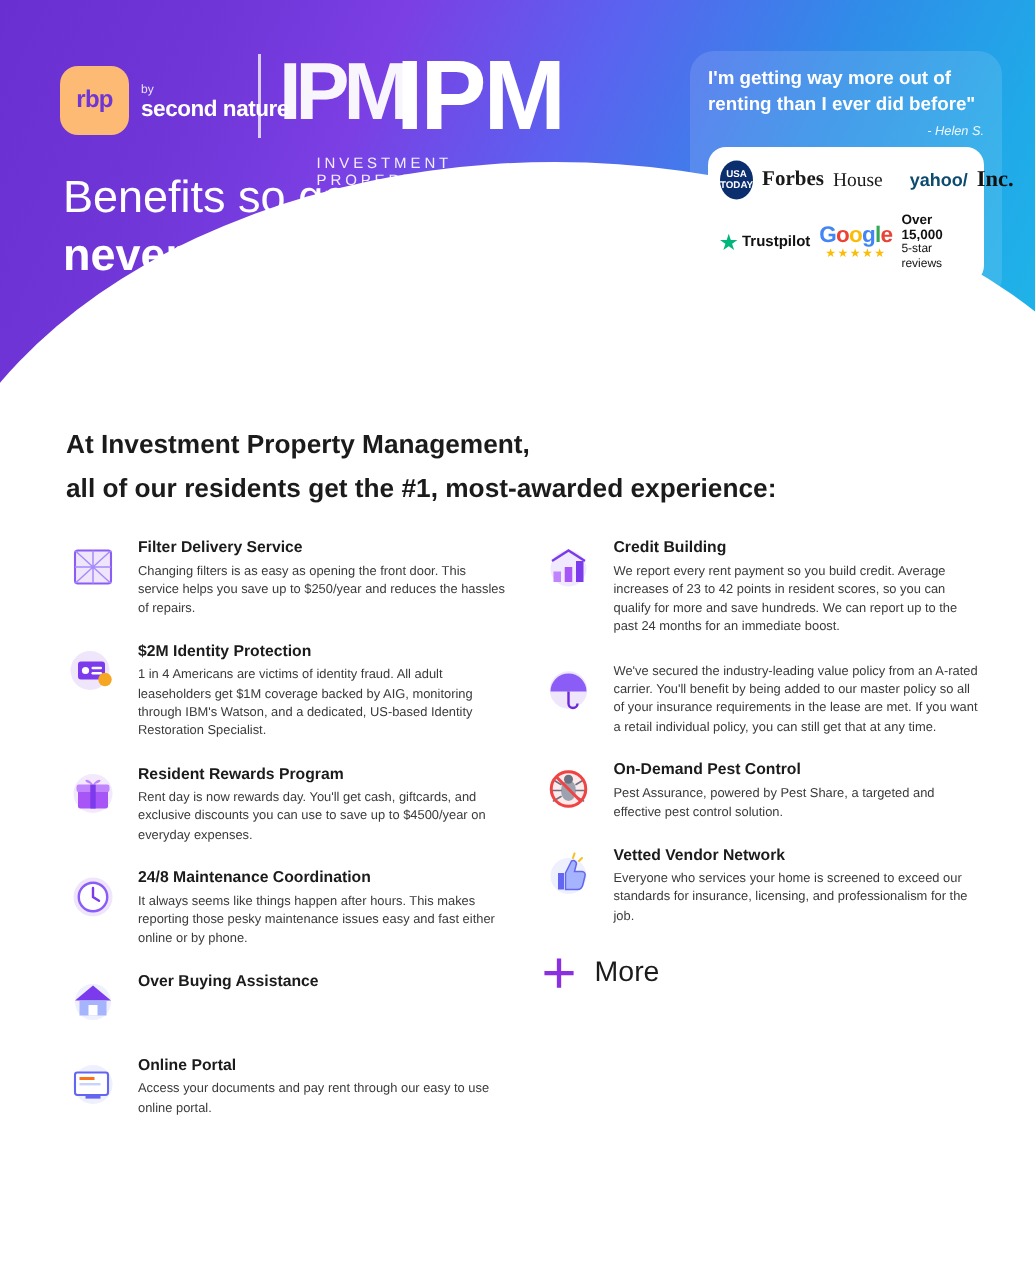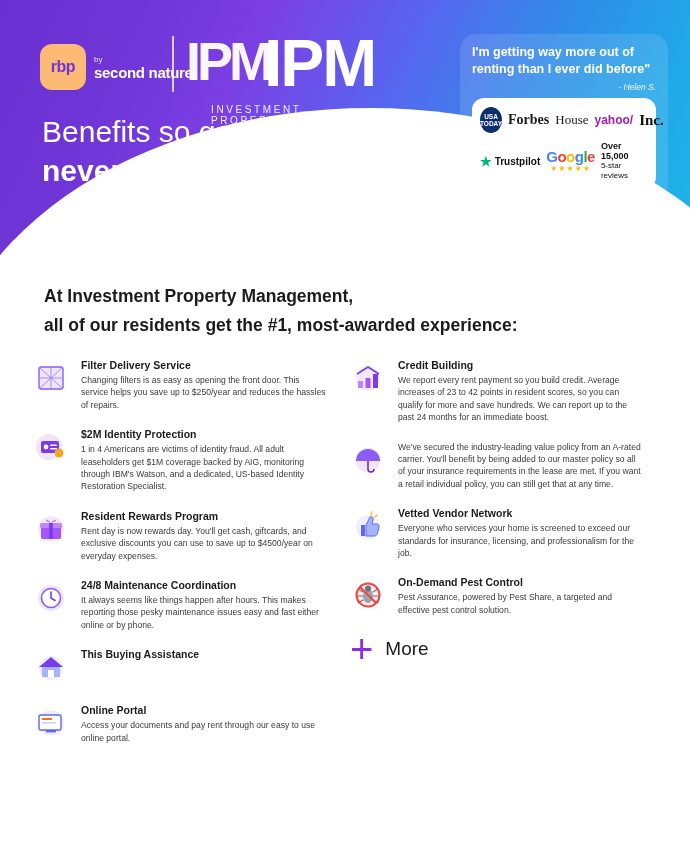--- a/index.html
+++ b/index.html
@@ -186,21 +186,21 @@
     width: 26px;
     height: 26px;
     display: flex;
     flex-direction: column;
     align-items: center;
     justify-content: center;
     text-align: center;
   }
   .forbes { font-family: "Liberation Serif", serif; font-size: 14px; font-weight: bold; color: #1a1a1a; }
   .house { font-family: "Liberation Serif", serif; font-size: 13px; color: #1a1a1a; }
-  .yahoo { font-size: 12px; font-weight: bold; color: #a21caf; }
+  .yahoo { font-size: 12px; font-weight: bold; color: #0c4a6e; margin-left: 12px; }
   .inc { font-family: "Liberation Serif", serif; font-size: 15px; font-weight: bold; color: #111; }
   .trustpilot { display: flex; align-items: center; gap: 3px; font-size: 10px; font-weight: bold; color: #111; }
   .tp-star { color: #00b67a; font-size: 13px; }
   .google-wrap { text-align: center; }
   .google { font-size: 15px; font-weight: bold; letter-spacing: -0.5px; line-height: 15px; }
   .g1{color:#4285f4}.g2{color:#ea4335}.g3{color:#fbbc05}.g4{color:#4285f4}.g5{color:#34a853}.g6{color:#ea4335}
   .g-stars { color: #fbbc05; font-size: 8px; letter-spacing: 1px; line-height: 9px; }
   .reviews { font-size: 8px; line-height: 9.5px; color: #111; }
   .reviews b { display:block; font-size: 9px; }
 
@@ -211,21 +211,21 @@
     top: 282px;
     width: 600px;
     font-size: 17.5px;
     line-height: 29px;
     font-weight: bold;
     color: #1b1b1b;
   }
 
   .columns {
     position: absolute;
-    left: 31px;
+    left: 42px;
     top: 358px;
     width: 612px;
     display: flex;
     gap: 22px;
   }
   .col { width: 295px; }
 
   .benefit {
     display: flex;
     gap: 10px;
@@ -399,21 +399,21 @@
     <div class="benefit">
       <div class="bicon">
         <svg width="34" height="34" viewBox="0 0 34 34">
           <circle cx="17" cy="18" r="12" fill="#eef0fd"></circle>
           <path d="M17 7 L29 17 L5 17 Z" fill="#7c3aed"></path>
           <rect x="8" y="17" width="18" height="10" fill="#a5b4fc"></rect>
           <rect x="14" y="20" width="6" height="7" fill="#fff"></rect>
         </svg>
       </div>
       <div class="btext">
-        <div class="btitle">This Buying Assistance</div>
+        <div class="btitle">Over Buying Assistance</div>
       </div>
     </div>
 
     <div class="benefit">
       <div class="bicon">
         <svg width="34" height="34" viewBox="0 0 34 34">
           <circle cx="17" cy="17" r="13" fill="#eef0fd"></circle>
           <rect x="5" y="9" width="22" height="15" rx="1.6" fill="#fff" stroke="#6366f1" stroke-width="1.4"></rect>
           <rect x="8" y="12" width="10" height="2" fill="#f97316"></rect>
           <rect x="8" y="16" width="14" height="1.6" fill="#c7d2fe"></rect>
@@ -449,54 +449,54 @@
     <div class="benefit">
       <div class="bicon">
         <svg width="34" height="34" viewBox="0 0 34 34">
           <circle cx="17" cy="17" r="12.5" fill="#efe6fb"></circle>
           <path d="M5 18 A12 12 0 0 1 29 18 Z" fill="#8b5cf6"></path>
           <path d="M17 18 L17 26 A3 3 0 0 0 23 26" stroke="#6d28d9" stroke-width="1.6" fill="none"></path>
         </svg>
       </div>
       <div class="btext">
         <div class="bdesc">We've secured the industry-leading value policy from an A-rated carrier. You'll benefit by being added to our master policy so all of your insurance requirements in the lease are met. If you want a retail individual policy, you can still get that at any time.</div>
-      </div>
-    </div>
-
-    <div class="benefit">
-      <div class="bicon">
-        <svg width="34" height="34" viewBox="0 0 34 34">
-          <circle cx="17" cy="18" r="12" fill="#eef0fd"></circle>
-          <path d="M10 16 L14 16 L14 27 L10 27 Z" fill="#6366f1"></path>
-          <path d="M15 16 L19 8 C21 7 23 9 22 11 L21 15 L26 15 C27.5 15 28.5 16.5 28 18 L26.5 24 C26 26 25 27 23 27 L15 27 Z" fill="#a5b4fc" stroke="#6366f1" stroke-width="1"></path>
-          <path d="M20 6 L21 3 M24 8 L26 6" stroke="#fbbf24" stroke-width="1.4" stroke-linecap="round"></path>
-        </svg>
-      </div>
-      <div class="btext">
-        <div class="btitle">Vetted Vendor Network</div>
-        <div class="bdesc">Everyone who services your home is screened to exceed our standards for insurance, licensing, and professionalism for the job.</div>
       </div>
     </div>
 
     <div class="benefit">
       <div class="bicon">
         <svg width="34" height="34" viewBox="0 0 34 34">
           <circle cx="17" cy="17" r="12.5" fill="#fdeaea"></circle>
           <ellipse cx="17" cy="18" rx="5" ry="7" fill="#9ca3af"></ellipse>
           <circle cx="17" cy="10.5" r="3" fill="#6b7280"></circle>
           <path d="M12 14 L7 11 M12 18 L6 18 M12 22 L7 25 M22 14 L27 11 M22 18 L28 18 M22 22 L27 25" stroke="#6b7280" stroke-width="1.1" stroke-linecap="round"></path>
           <circle cx="17" cy="17" r="11.5" fill="none" stroke="#ef4444" stroke-width="2"></circle>
           <path d="M9 9 L25 25" stroke="#ef4444" stroke-width="2"></path>
         </svg>
       </div>
       <div class="btext">
         <div class="btitle">On-Demand Pest Control</div>
         <div class="bdesc">Pest Assurance, powered by Pest Share, a targeted and effective pest control solution.</div>
       </div>
     </div>
 
+    <div class="benefit">
+      <div class="bicon">
+        <svg width="34" height="34" viewBox="0 0 34 34">
+          <circle cx="17" cy="18" r="12" fill="#eef0fd"></circle>
+          <path d="M10 16 L14 16 L14 27 L10 27 Z" fill="#6366f1"></path>
+          <path d="M15 16 L19 8 C21 7 23 9 22 11 L21 15 L26 15 C27.5 15 28.5 16.5 28 18 L26.5 24 C26 26 25 27 23 27 L15 27 Z" fill="#a5b4fc" stroke="#6366f1" stroke-width="1"></path>
+          <path d="M20 6 L21 3 M24 8 L26 6" stroke="#fbbf24" stroke-width="1.4" stroke-linecap="round"></path>
+        </svg>
+      </div>
+      <div class="btext">
+        <div class="btitle">Vetted Vendor Network</div>
+        <div class="bdesc">Everyone who services your home is screened to exceed our standards for insurance, licensing, and professionalism for the job.</div>
+      </div>
+    </div>
+
     <div class="more-row">
       <span class="plus">+</span>
       <span class="more-label">More</span>
     </div>
 
   </div>
 </div>
 
 </body></html>

